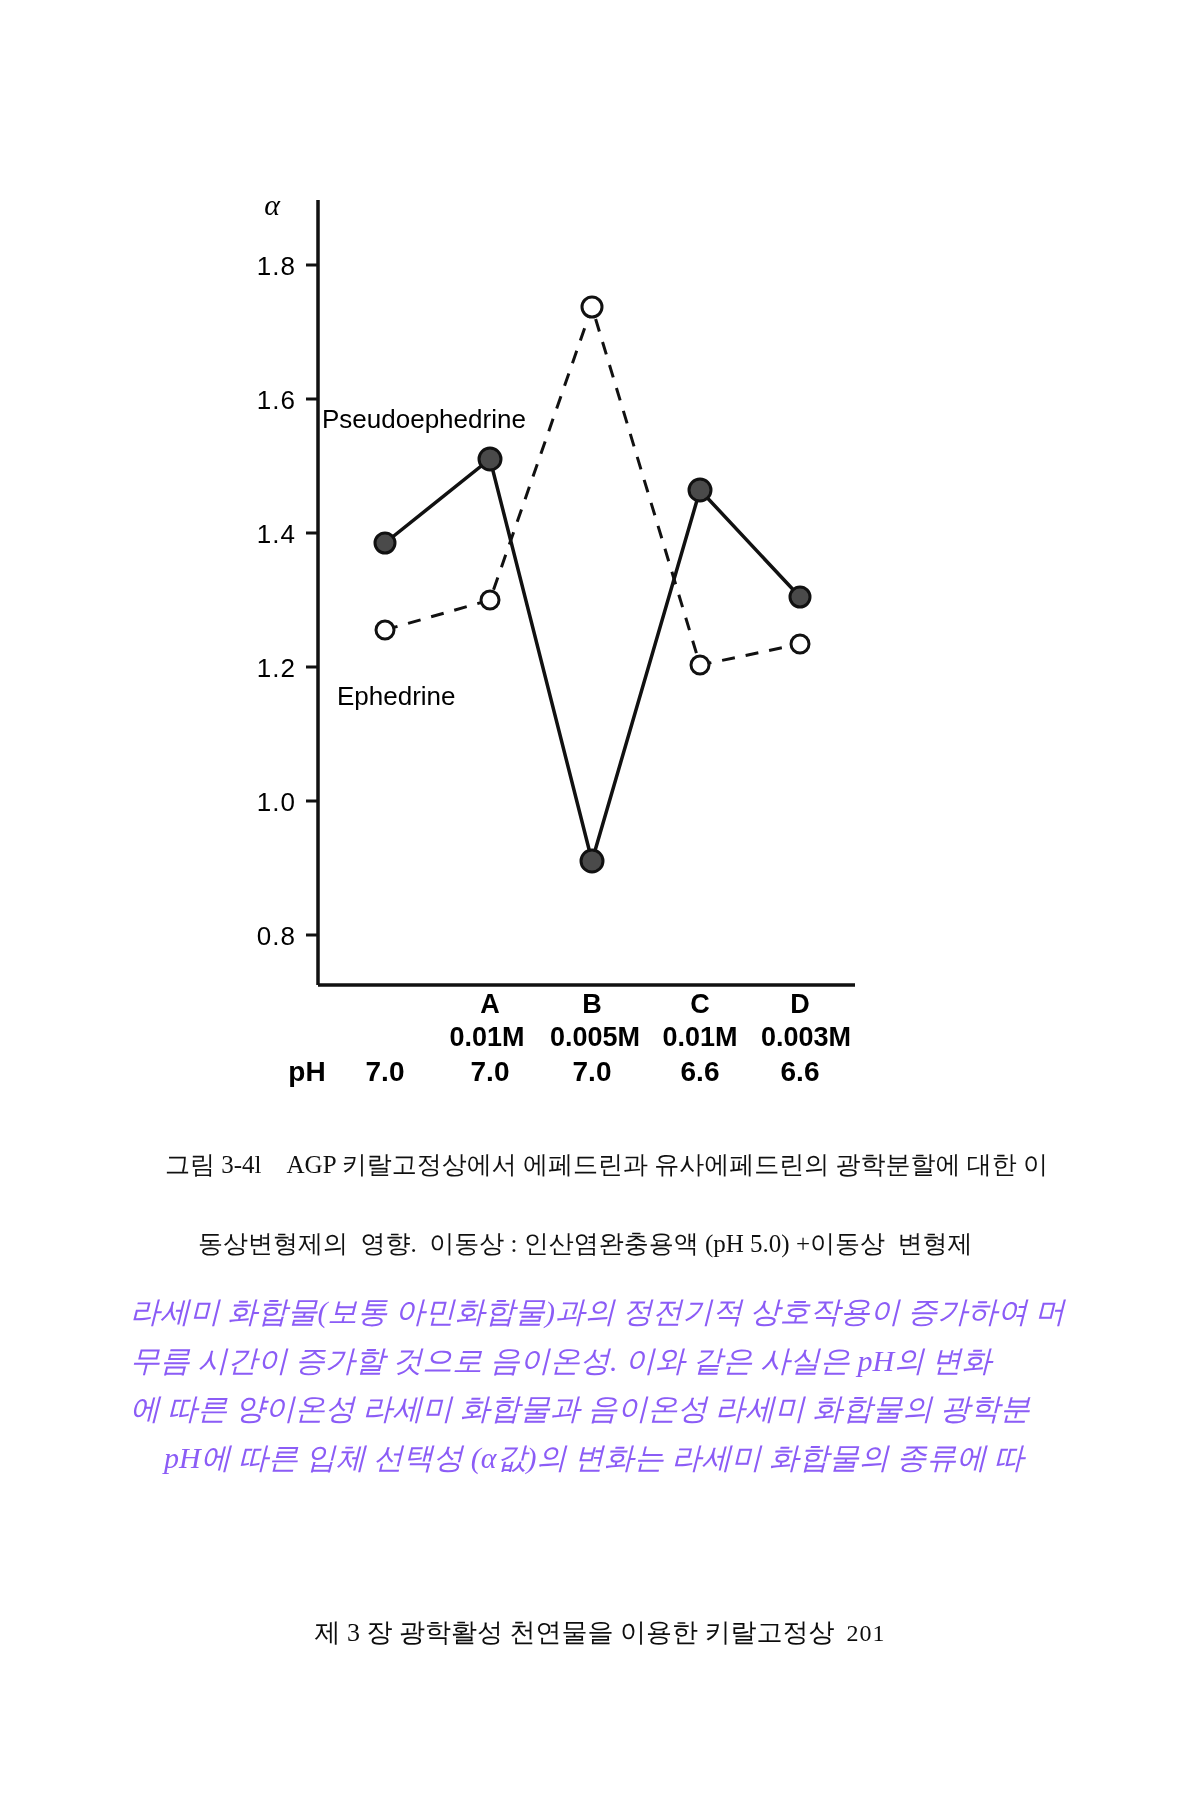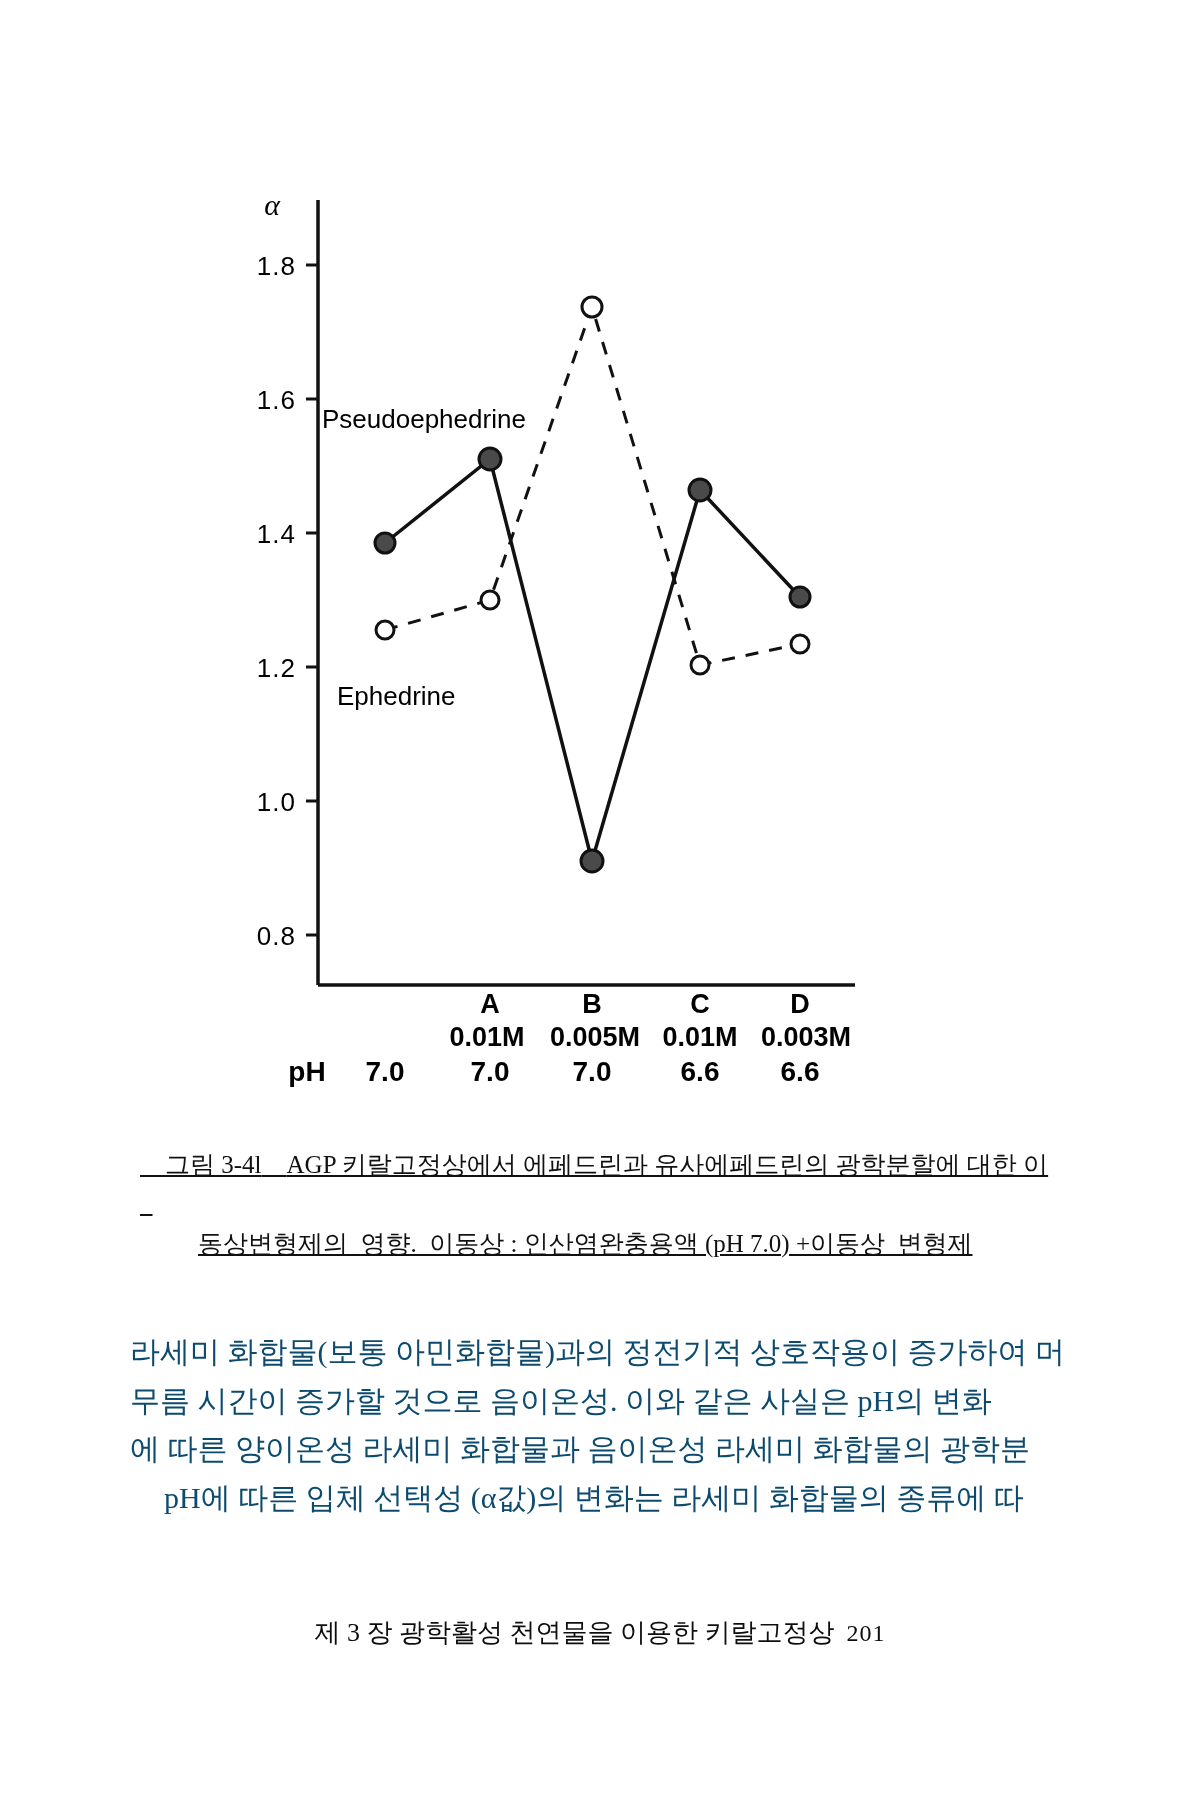--- a/index.html
+++ b/index.html
@@ -66,39 +66,39 @@
     left: 140px;
     top: 1105px;
     width: 930px;
     font-family: "Liberation Serif", serif;
     font-size: 25px;
     line-height: 1.58;
     color: #111;
   }
   #caption .cap-line {
     white-space: pre-wrap;
-    text-decoration: underline;
   }
   #caption .cap-line.first {
     text-indent: 0;
   }
   #caption .indent {
     padding-left: 58px;
   }
 
   
   #body-text {
     position: absolute;
     left: 130px;
-    top: 1328px;
+    top: 1288px;
     width: 950px;
     font-family: "Liberation Serif", serif;
     font-size: 30px;
     line-height: 1.62;
-    color: #0c4a6e;
+    color: #8b5cf6;
+    font-style: italic;
   }
   #body-text p {
     margin: 0;
   }
   #body-text p.indented {
     text-indent: 34px;
   }
 
   
   #footer {
@@ -183,21 +183,21 @@
     <text class="xph" x="592" y="1081" text-anchor="middle">7.0</text>
     <text class="xph" x="700" y="1081" text-anchor="middle">6.6</text>
     <text class="xph" x="800" y="1081" text-anchor="middle">6.6</text>
   </svg>
 </div>
 
 <div id="caption">
   <div class="cap-line first">
     <span>그림 3-4l</span>&nbsp;&nbsp;&nbsp;&nbsp;<span>AGP 키랄고정상에서 에페드린과 유사에페드린의 광학분할에 대한 이</span>
   </div>
-  <div class="cap-line indent">동상변형제의  영향.  이동상 : 인산염완충용액 (pH 7.0) +이동상  변형제</div>
+  <div class="cap-line indent">동상변형제의  영향.  이동상 : 인산염완충용액 (pH 5.0) +이동상  변형제</div>
 </div>
 
 <div id="body-text">
   <p>라세미 화합물(보통 아민화합물)과의 정전기적 상호작용이 증가하여 머</p>
   <p>무름 시간이 증가할 것으로 음이온성.  이와 같은 사실은 pH의 변화</p>
   <p>에 따른 양이온성 라세미 화합물과 음이온성 라세미 화합물의 광학분</p>
   <p class="indented">pH에 따른 입체 선택성 (α값)의 변화는 라세미 화합물의 종류에 따</p>
 </div>
 
 <div id="footer">

